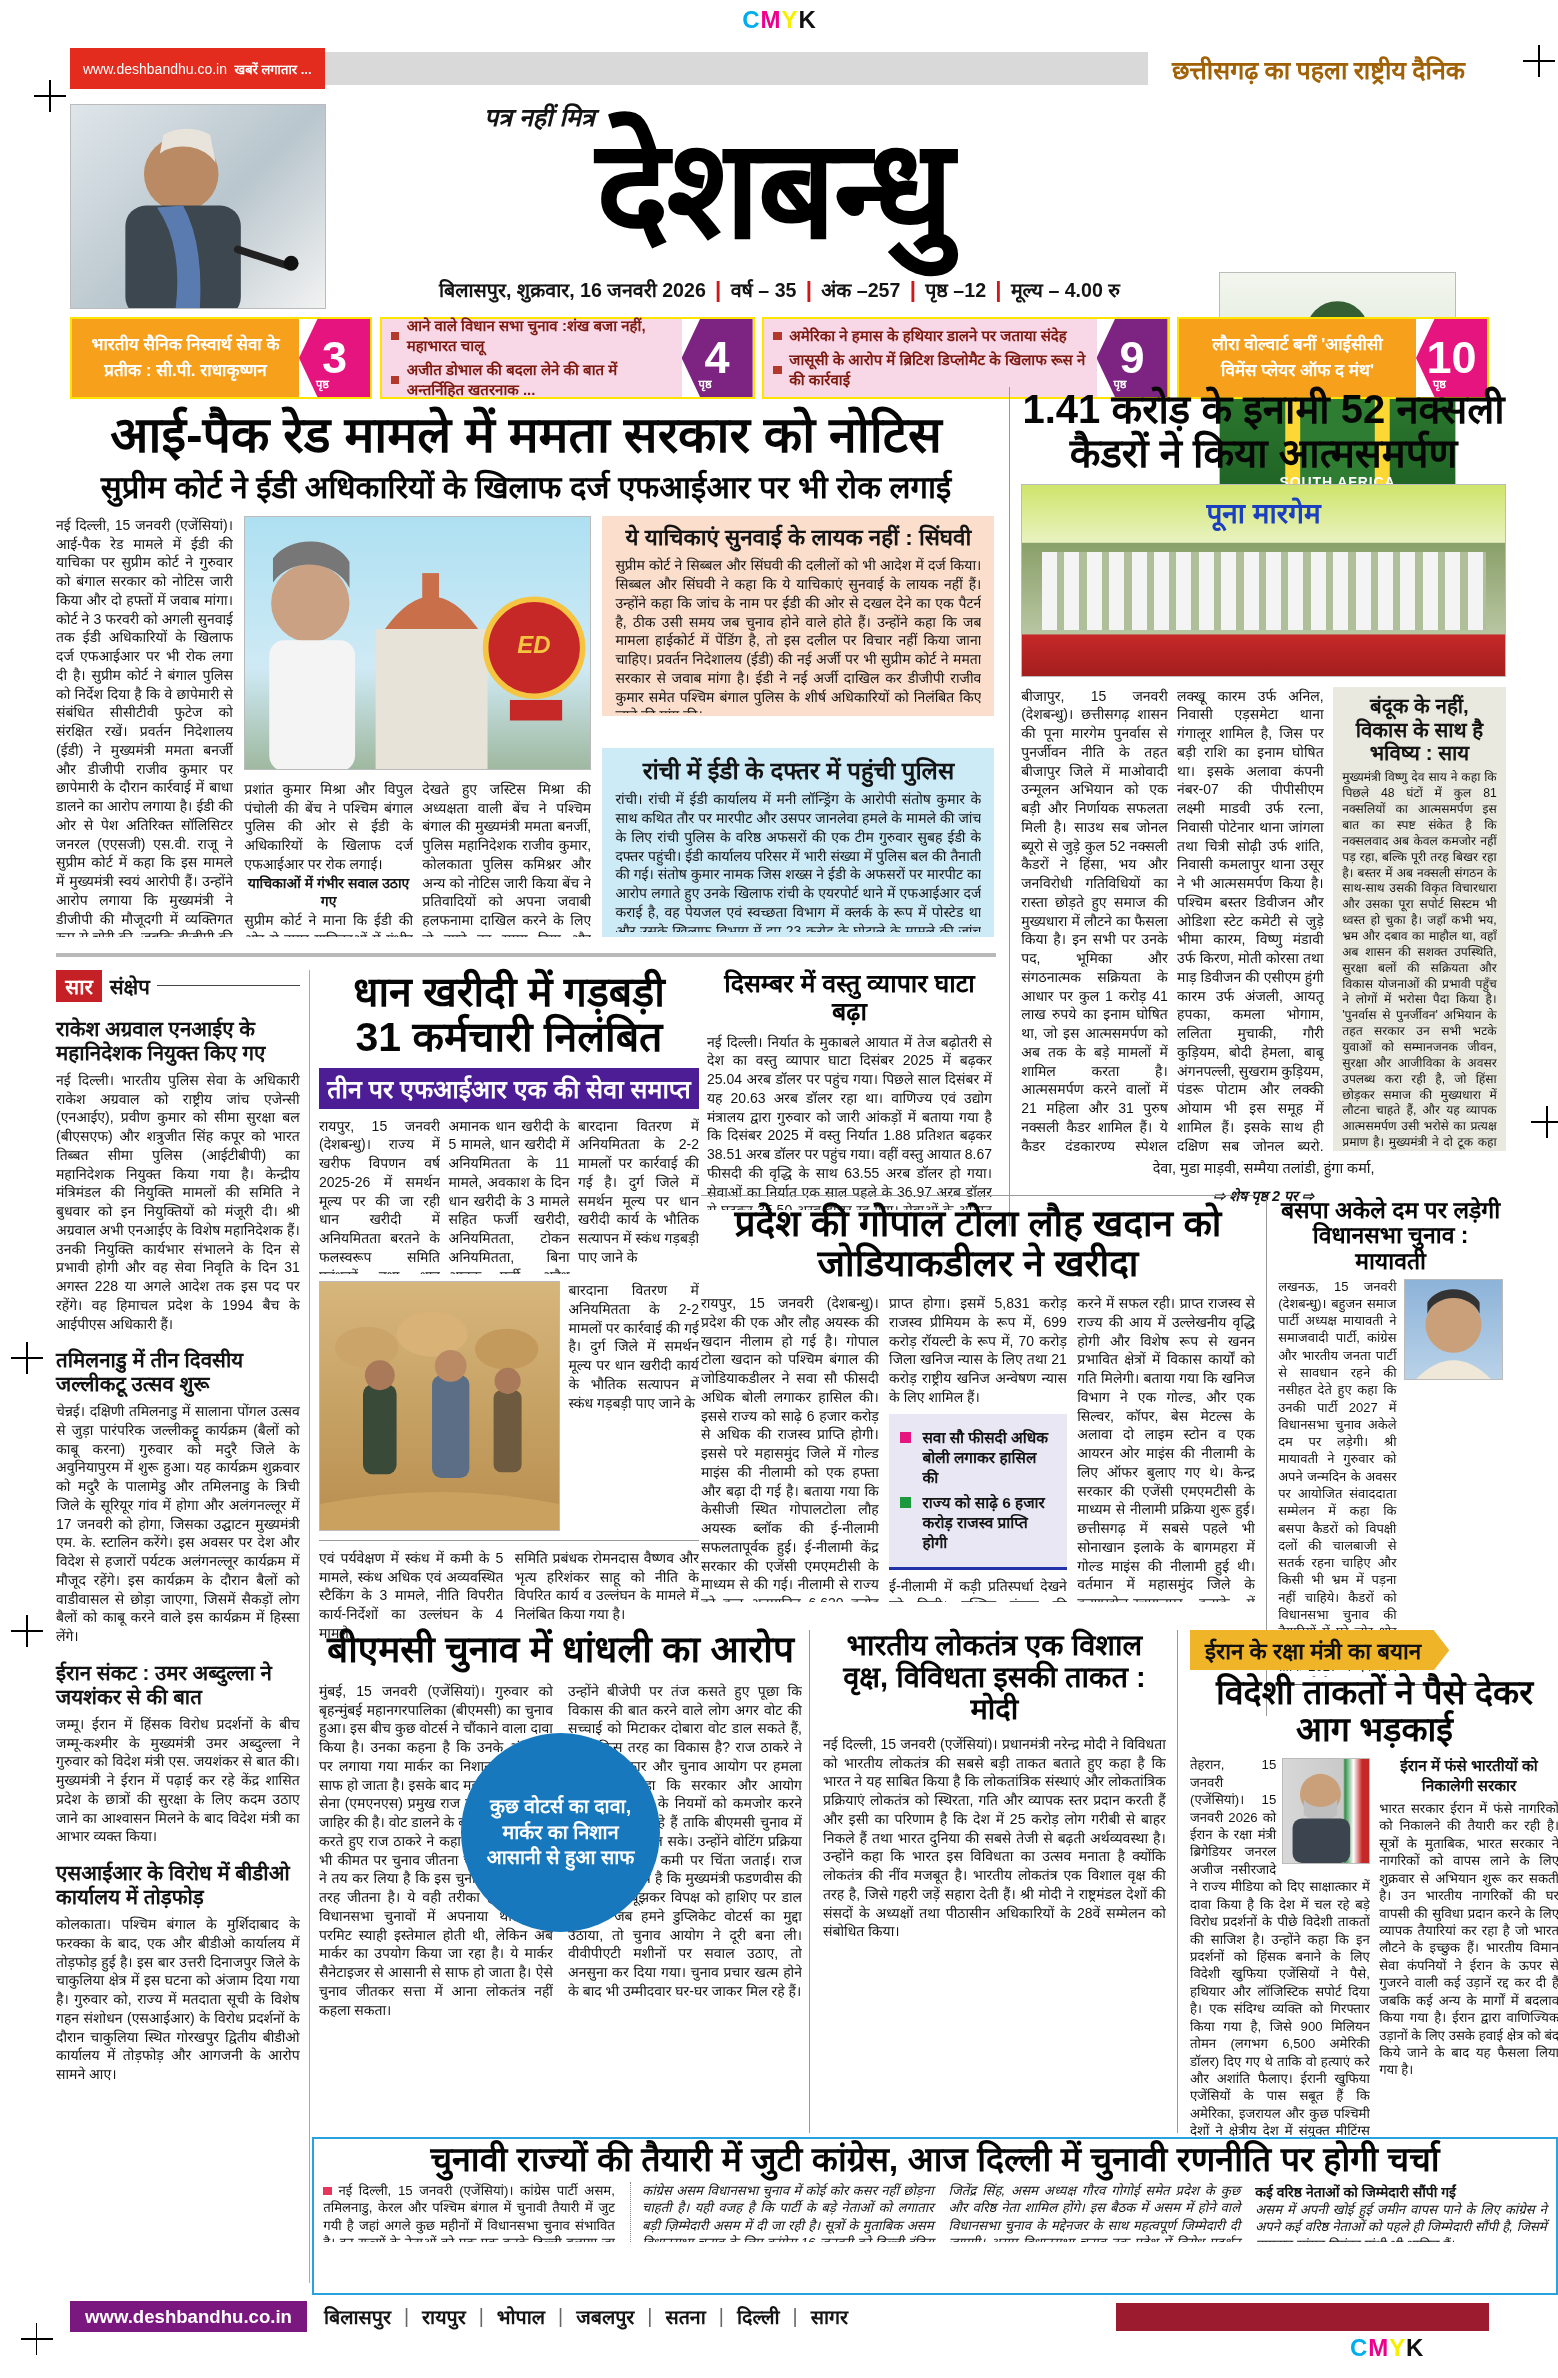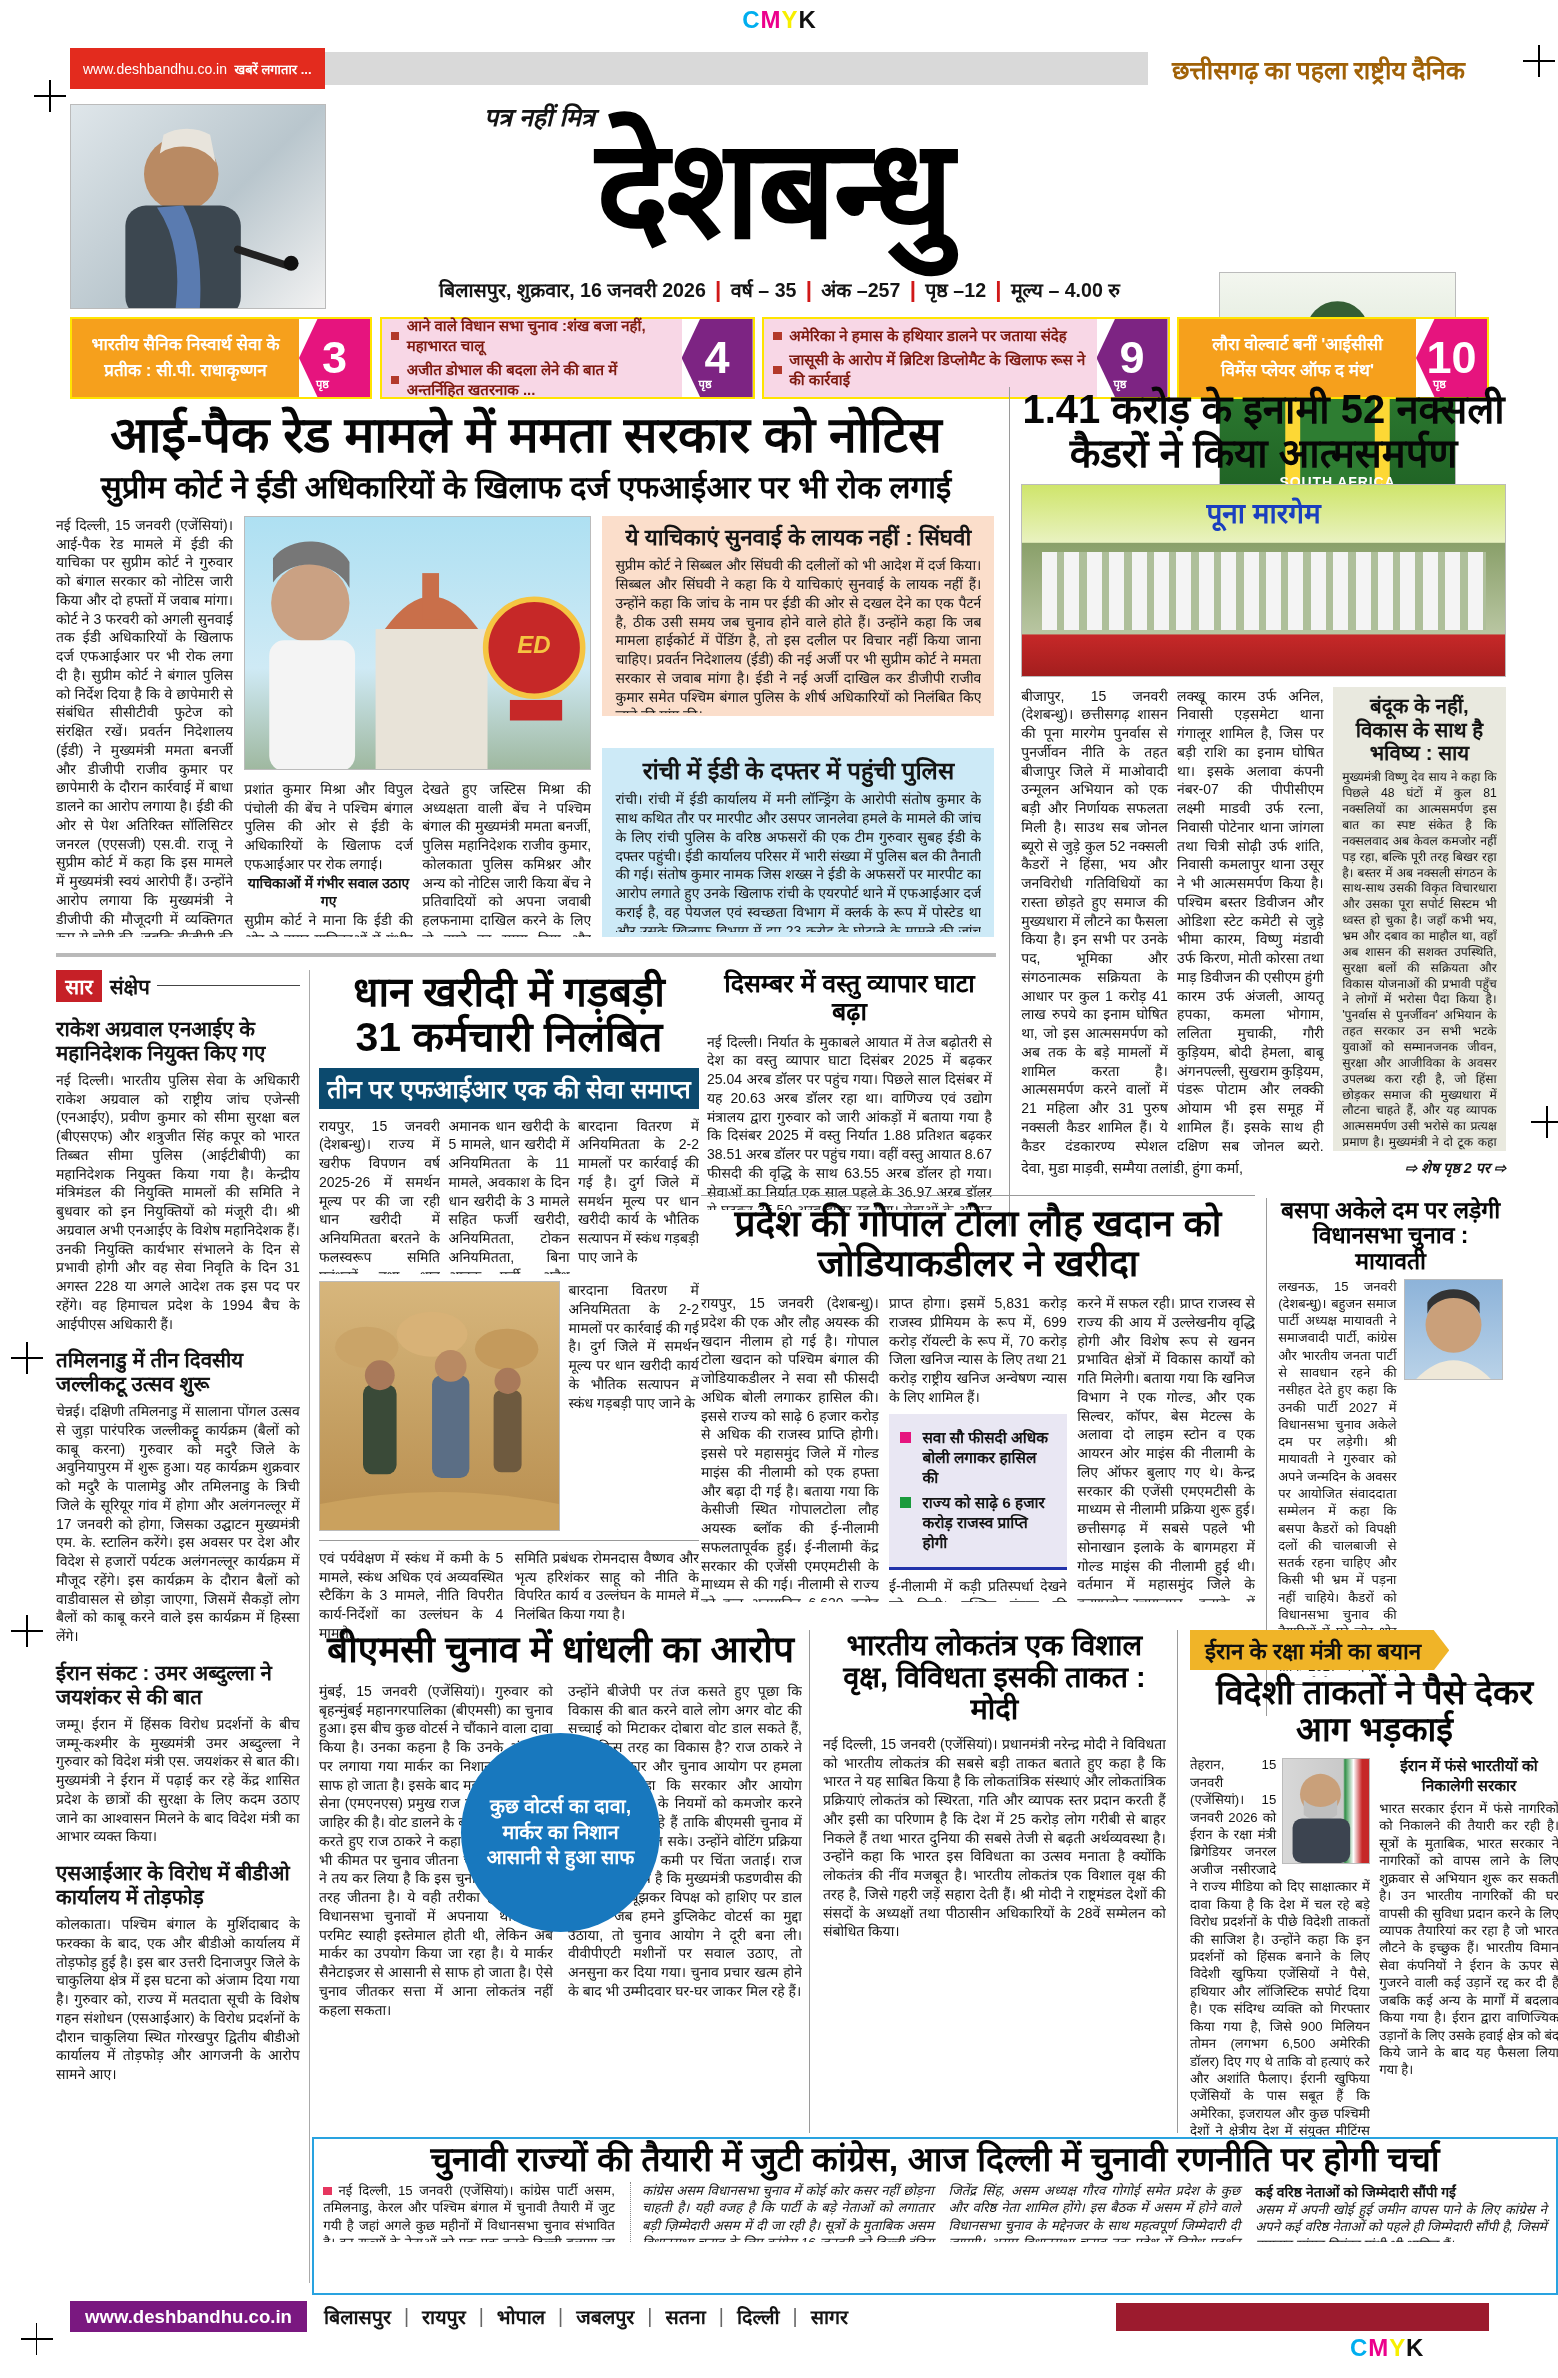--- a/index.html
+++ b/index.html
@@ -47,21 +47,21 @@
   
   .hl{font-weight:800;color:#060606;text-align:center;line-height:1.1;}
   .body15{font-size:14px;line-height:1.34;}
   .body14{font-size:13.2px;line-height:1.32;}
   .box{padding:9.3px 13px;}
   .boxtitle{font-weight:800;text-align:center;line-height:1.15;margin-bottom:5.6px;}
   .jump{font-weight:800;font-style:italic;white-space:nowrap;}
   .vr-l{border-left:0.9px solid #9a9a9a;}
   .hr{background:#b9b9b9;}
   .brief-title{font-size:20.5px;font-weight:800;line-height:1.18;margin:15px 0 5.6px 0;}
-  .redbanner{background:#0c4a6e;color:#fff;font-weight:800;font-size:25px;text-align:center;padding:3.7px 1.9px;margin:7.5px 0;}
+  .redbanner{background:#4c1d95;color:#fff;font-weight:800;font-size:25px;text-align:center;padding:3.7px 1.9px;margin:7.5px 0;}
   .bulletbox{background:#e9e7f3;padding:9.3px 11.2px;border-bottom:3.7px solid #2233aa;margin:7.5px 0;}
   .bulletrow{display:flex;gap:11px;align-items:flex-start;font-weight:800;font-size:15.4px;line-height:1.3;margin:4.7px 0;}
   .bsq{width:11.2px;height:11.2px;flex:0 0 11.2px;margin-top:3.7px;}
   .circle-call{position:absolute;width:199px;height:199px;border-radius:50%;background:#1878be;color:#fff;
       display:flex;align-items:center;justify-content:center;text-align:center;font-weight:800;font-size:19.6px;line-height:1.3;padding:17px;box-sizing:border-box;}
   .ybanner{display:inline-block;background:#f0b428;color:#111;font-weight:800;font-size:22.4px;padding:4.7px 28px 4.7px 15px;
       clip-path:polygon(0 0,94% 0,100% 50%,94% 100%,0 100%);}
   .baithak{border:2.8px solid #29a3e0;box-sizing:border-box;background:#fff;}
   .ribbon{background:#1666b0;color:#fff;font-weight:800;font-size:24px;display:flex;align-items:center;justify-content:center;
       width:392px;clip-path:polygon(0 0,100% 0,93% 100%,0 100%);}
@@ -238,21 +238,21 @@
       <div style="position:absolute;top:67px;left:4%;width:92%;height:78px;background:repeating-linear-gradient(90deg,#f4f4f4 0 15px,#aebf9a 15px 22.4px);"></div>
     </div>
     <div style="display:flex;gap:9.3px;margin-top:9.3px;height:464px;">
       <div class="jc ovh body15" style="width:149px;">बीजापुर, 15 जनवरी (देशबन्धु)। छत्तीसगढ़ शासन की पूना मारगेम पुनर्वास से पुनर्जीवन नीति के तहत बीजापुर जिले में माओवादी उन्मूलन अभियान को एक बड़ी और निर्णायक सफलता मिली है। साउथ सब जोनल ब्यूरो से जुड़े कुल 52 नक्सली कैडरों ने हिंसा, भय और जनविरोधी गतिविधियों का रास्ता छोड़ते हुए समाज की मुख्यधारा में लौटने का फैसला किया है। इन सभी पर उनके पद, भूमिका और संगठनात्मक सक्रियता के आधार पर कुल 1 करोड़ 41 लाख रुपये का इनाम घोषित था, जो इस आत्मसमर्पण को अब तक के बड़े मामलों में शामिल करता है। आत्मसमर्पण करने वालों में 21 महिला और 31 पुरुष नक्सली कैडर शामिल हैं। ये कैडर दंडकारण्य स्पेशल जोनल कमेटी, आंध्र-ओडिशा बॉर्डर डिवीजन और भामरागढ़ एरिया कमेटी से जुड़े रहे हैं। लंबे समय से जंगलों में सक्रिय इन कैडरों ने पुलिस और प्रशासन के समक्ष आत्मसमर्पण कर यह स्पष्ट संकेत दिया है कि माओवादी संगठन की हिंसक विचारधारा अब कमजोर पड़ रही है और शासन की पुनर्वास नीति पर भरोसा बढ़ा है। मुख्यधारा में लौटने वाले प्रमुख कैडरों में माड़ डिवीजन का डीवीसीएम</div>
       <div class="jc ovh body15" style="width:149px;">लक्खू कारम उर्फ अनिल, निवासी एड़समेटा थाना गंगालूर शामिल है, जिस पर बड़ी राशि का इनाम घोषित था। इसके अलावा कंपनी नंबर-07 की पीपीसीएम लक्ष्मी माडवी उर्फ रत्ना, निवासी पोटेनार थाना जांगला तथा चित्री सोढ़ी उर्फ शांति, निवासी कमलापुर थाना उसूर ने भी आत्मसमर्पण किया है। पश्चिम बस्तर डिवीजन और ओडिशा स्टेट कमेटी से जुड़े भीमा कारम, विष्णु मंडावी उर्फ किरण, मोती कोरसा तथा माड़ डिवीजन की एसीएम हुंगी कारम उर्फ अंजली, आयतू हपका, कमला भोगाम, ललिता मुचाकी, गौरी कुड़ियम, बोदी हेमला, बाबू अंगनपल्ली, सुखराम कुड़ियम, पंडरू पोटाम और लक्की ओयाम भी इस समूह में शामिल हैं। इसके साथ ही दक्षिण सब जोनल ब्यूरो, पश्चिम बस्तर डिवीजन और माड़ डिवीजन से जुड़े पार्टी सदस्य मुन्ना पोड़ियम, रत्तू ओयाम, मंगली मिडियम, मोटू मिडियम, आयतू कारम, कोपे माड़वी, हुंगी माड़वी, मिटकी पुनेम, अंदो मिच्वा, सुकमन वेको और मोटी फरसीक ने भी संगठन से नाता तोड़ लिया है। विभिन्न आरपीसी क्षेत्रों से जुड़े डीएकेएमएस, सीएनएम और जनताना सरकार के पदाधिकारियों में कोसा माड़वी उर्फ डुई, चैतू कुंजाम उर्फ</div>
       <div class="saybox box ovh" style="width:157px;padding:7.5px 9.3px;">
         <div class="boxtitle" style="font-size:20.5px;">बंदूक के नहीं, विकास के साथ है भविष्य : साय</div>
         <div class="jc ovh" style="font-size:12.2px;line-height:1.3;height:390px;">मुख्यमंत्री विष्णु देव साय ने कहा कि पिछले 48 घंटों में कुल 81 नक्सलियों का आत्मसमर्पण इस बात का स्पष्ट संकेत है कि नक्सलवाद अब केवल कमजोर नहीं पड़ रहा, बल्कि पूरी तरह बिखर रहा है। बस्तर में अब नक्सली संगठन के साथ-साथ उसकी विकृत विचारधारा और उसका पूरा सपोर्ट सिस्टम भी ध्वस्त हो चुका है। जहाँ कभी भय, भ्रम और दबाव का माहौल था, वहाँ अब शासन की सशक्त उपस्थिति, सुरक्षा बलों की सक्रियता और विकास योजनाओं की प्रभावी पहुँच ने लोगों में भरोसा पैदा किया है। 'पुनर्वास से पुनर्जीवन' अभियान के तहत सरकार उन सभी भटके युवाओं को सम्मानजनक जीवन, सुरक्षा और आजीविका के अवसर उपलब्ध करा रही है, जो हिंसा छोड़कर समाज की मुख्यधारा में लौटना चाहते हैं, और यह व्यापक आत्मसमर्पण उसी भरोसे का प्रत्यक्ष प्रमाण है। मुख्यमंत्री ने दो टूक कहा कि छत्तीसगढ़ में हिंसा के लिए कोई स्थान नहीं है।</div>
       </div>
     </div>
-    <div style="margin-top:7.5px;font-size:14.4px;display:flex;justify-content:space-between;gap:9.3px;align-items:center;">
+    <div style="margin-top:7.5px;font-size:14.4px;display:flex;justify-content:flex-start;gap:9.3px;align-items:center;flex-direction:column;">
       <span>देवा, मुडा माड़वी, सम्मैया तलांडी, हुंगा कर्मा,</span>
       <span class="jump">⇨ शेष पृष्ठ 2 पर ⇨</span>
     </div>
   </div>
 
   <div class="abs hr" style="left:56px;top:953px;width:940px;height:3.7px;"></div>
 
   <div class="abs" style="left:56px;top:970px;width:254px;height:1313px;border-right:0.9px solid #aaa;padding-right:9.3px;box-sizing:border-box;">
     <div style="display:flex;align-items:center;gap:7.5px;">
       <span style="background:#c62027;color:#fff;font-weight:800;font-size:20.5px;padding:1.9px 9.3px;">सार</span>

